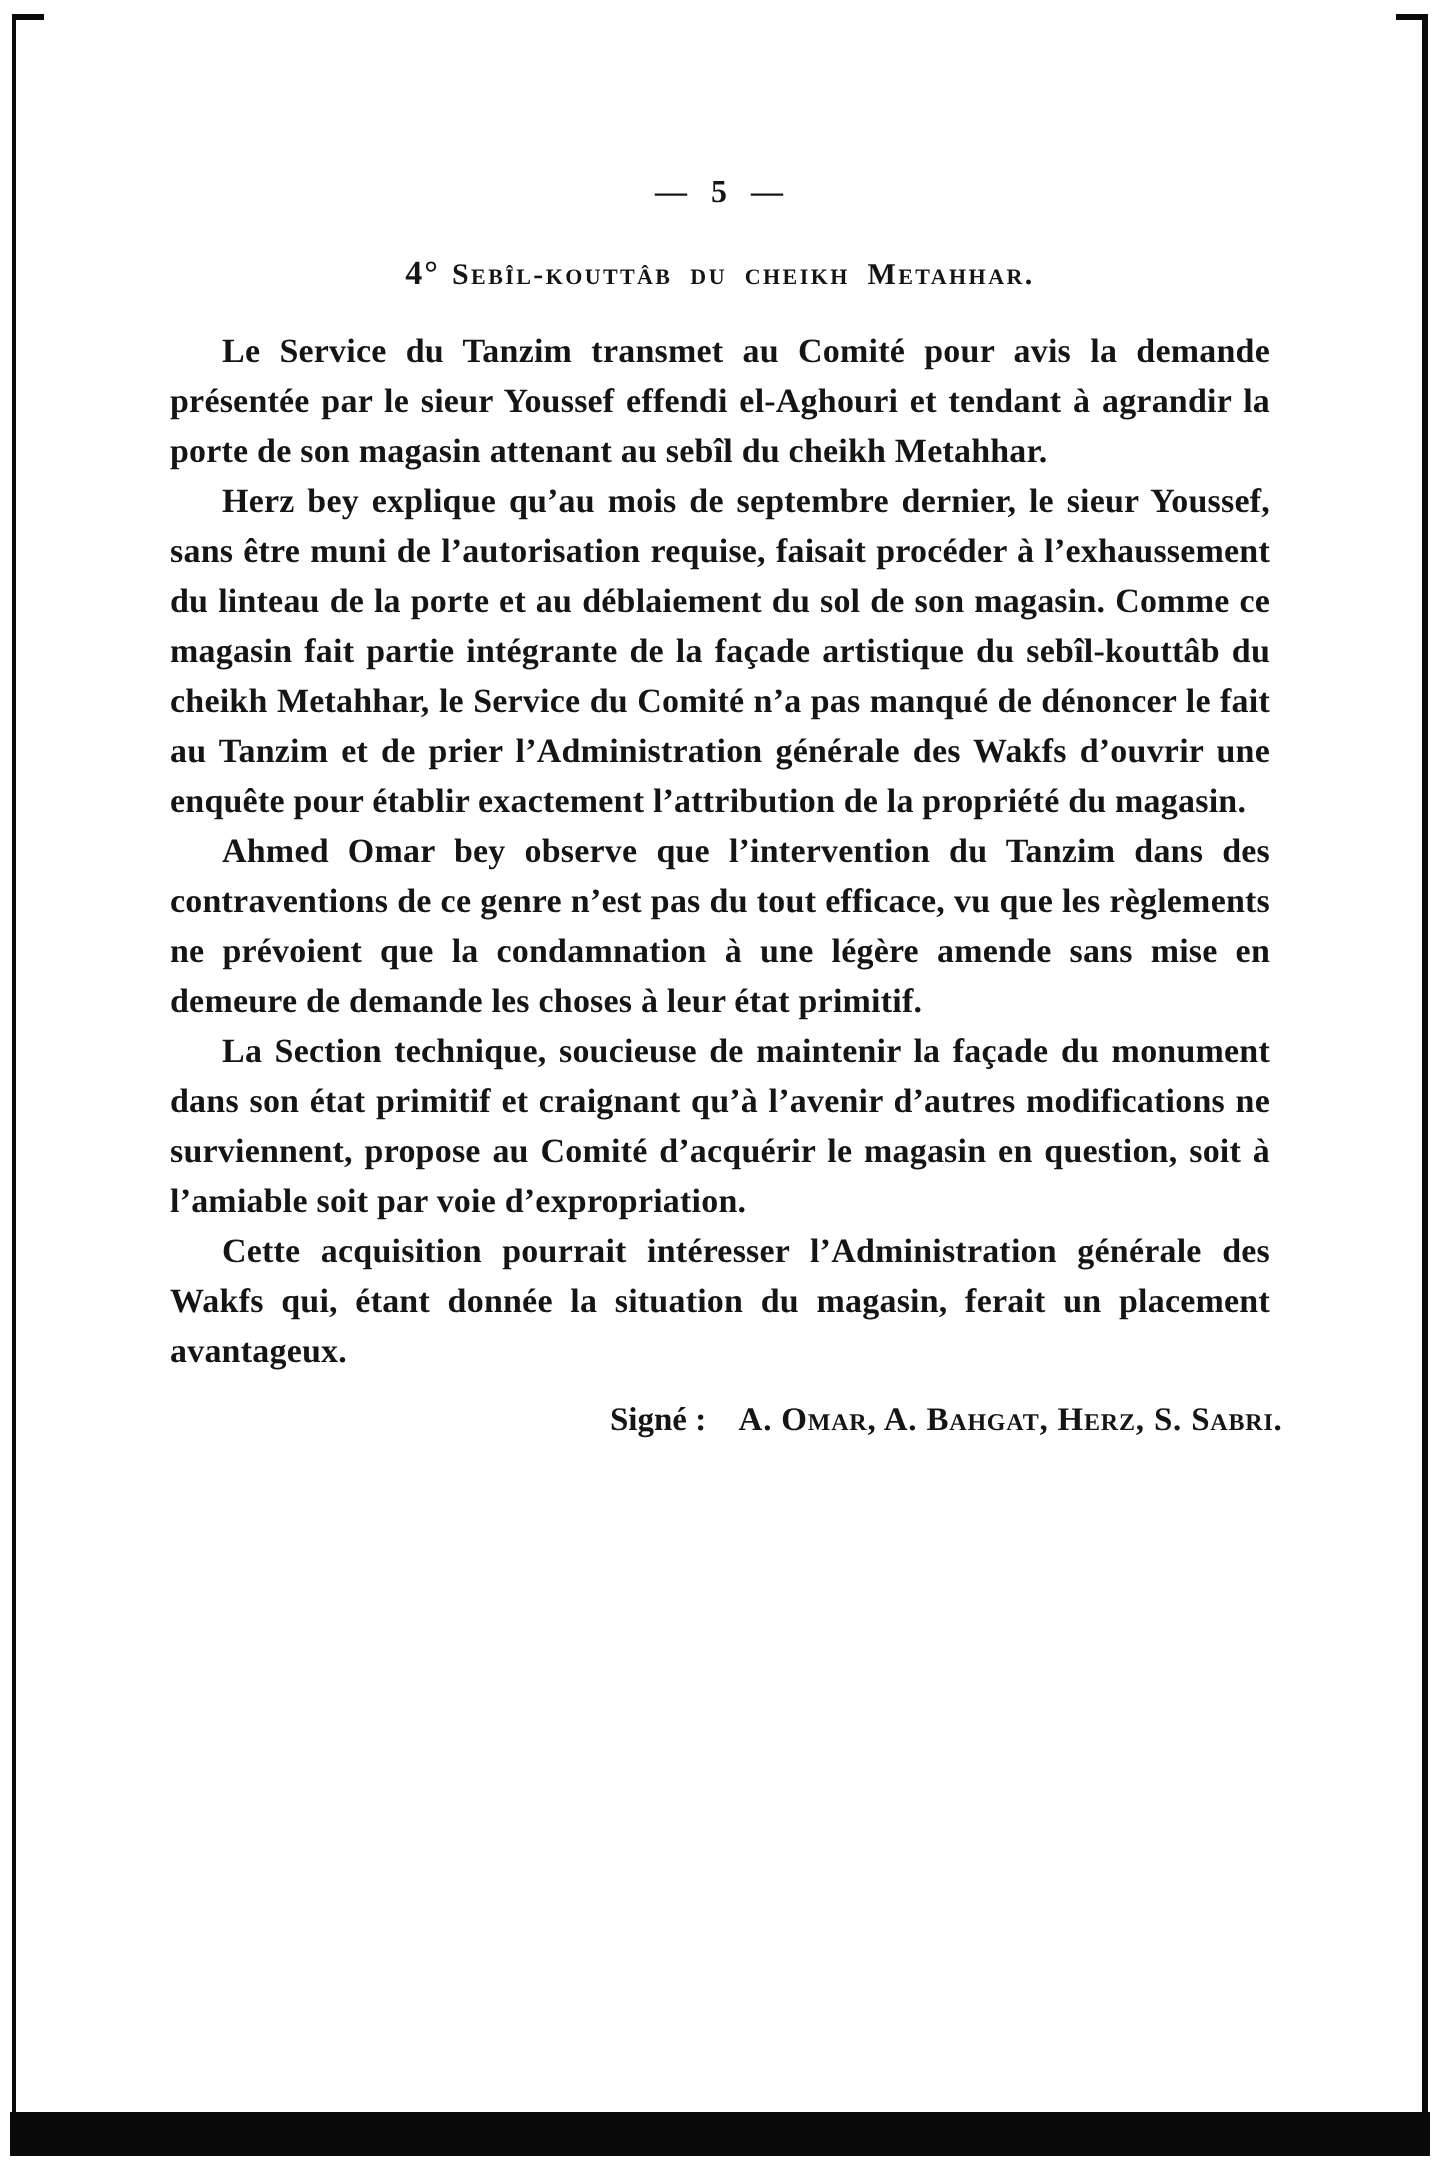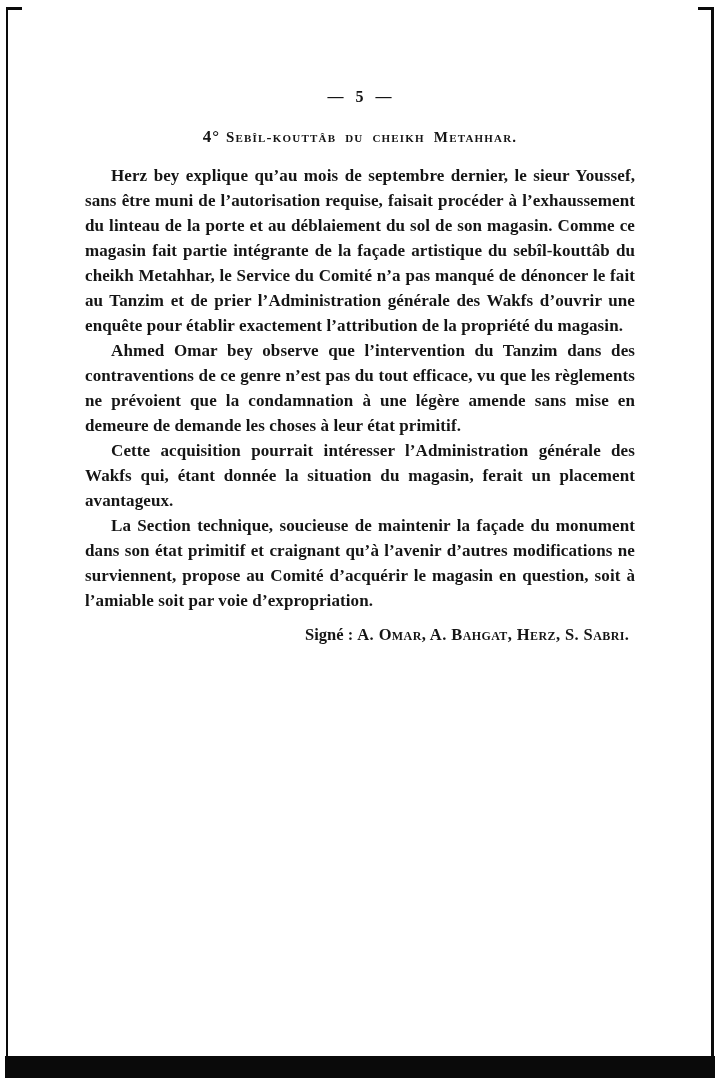--- a/index.html
+++ b/index.html
@@ -79,43 +79,45 @@
   .signature {
     margin-top: 12px;
     padding-left: 220px;
     font-size: 16.5px;
     font-weight: bold;
     white-space: nowrap;
   }
   .signature .names {
     font-variant: small-caps;
     letter-spacing: 0.4px;
+    margin-left: 12px;
   }
 </style>
 </head>
 <body>
 
 <div class="frame frame-left"></div>
 <div class="frame frame-right"></div>
 <div class="frame tick-left"></div>
 <div class="frame tick-right"></div>
 <div class="frame frame-bottom"></div>
 
 <div class="text-block">
 
   <div class="page-number">— 5 —</div>
 
   <div class="heading">
     <span class="numeral">4°</span><span class="title">Sebîl-kouttâb du cheikh Metahhar.</span>
   </div>
 
   <div class="body-copy">
+    <p>Le Service du Tanzim transmet au Comité pour avis la demande présentée par le sieur Youssef effendi el-Aghouri et tendant à agrandir la porte de son magasin attenant au sebîl du cheikh Metahhar.</p>
     <p>Herz bey explique qu’au mois de septembre dernier, le sieur Youssef, sans être muni de l’autorisation requise, faisait procéder à l’exhaussement du linteau de la porte et au déblaiement du sol de son magasin. Comme ce magasin fait partie intégrante de la façade artistique du sebîl-kouttâb du cheikh Metahhar, le Service du Comité n’a pas manqué de dénoncer le fait au Tanzim et de prier l’Administration générale des Wakfs d’ouvrir une enquête pour établir exactement l’attribution de la propriété du magasin.</p>
     <p>Ahmed Omar bey observe que l’intervention du Tanzim dans des contraventions de ce genre n’est pas du tout efficace, vu que les règlements ne prévoient que la condamnation à une légère amende sans mise en demeure de demande les choses à leur état primitif.</p>
+    <p>La Section technique, soucieuse de maintenir la façade du monument dans son état primitif et craignant qu’à l’avenir d’autres modifications ne surviennent, propose au Comité d’acquérir le magasin en question, soit à l’amiable soit par voie d’expropriation.</p>
     <p>Cette acquisition pourrait intéresser l’Administration générale des Wakfs qui, étant donnée la situation du magasin, ferait un placement avantageux.</p>
-    <p>La Section technique, soucieuse de maintenir la façade du monument dans son état primitif et craignant qu’à l’avenir d’autres modifications ne surviennent, propose au Comité d’acquérir le magasin en question, soit à l’amiable soit par voie d’expropriation.</p>
   </div>
 
   <div class="signature">
     <span>Signé : </span><span class="names">A. Omar, A. Bahgat, Herz, S. Sabri.</span>
   </div>
 
 </div>
 
 </body></html>

